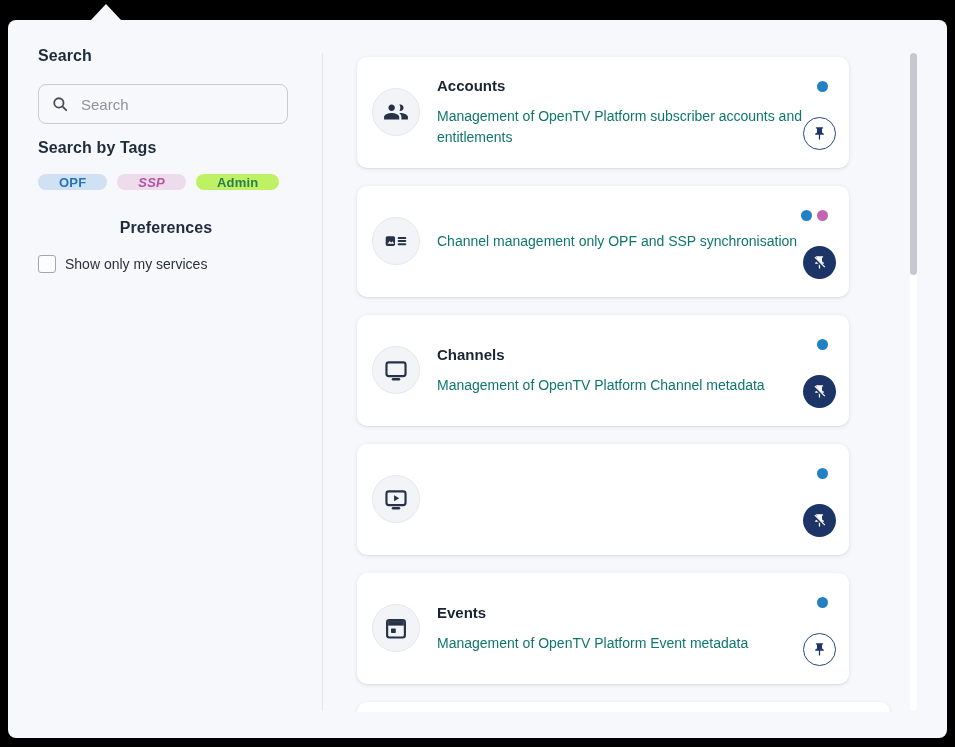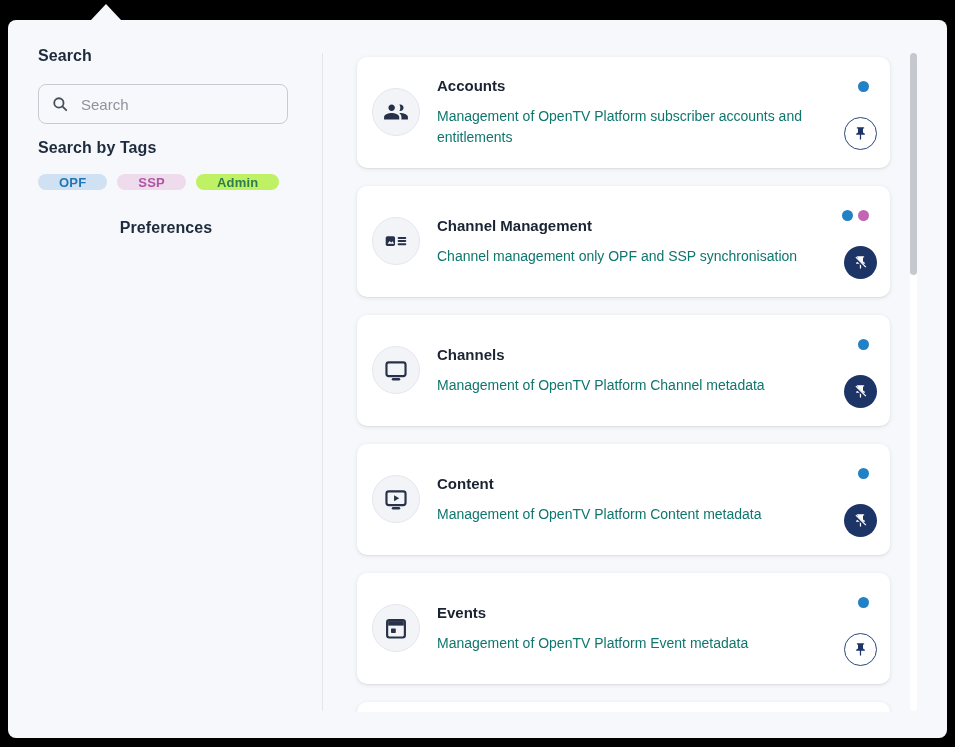--- a/index.html
+++ b/index.html
@@ -52,21 +52,21 @@
   .checkbox{
     width:16px;height:16px;border:1.5px solid #a2a7b0;border-radius:3px;background:#fcfdfe;
     flex:none;cursor:pointer;
   }
   .checkbox-label{font-size:14px;color:#2a313c;}
   
   .main{
     position:absolute;left:315px;top:0;width:624px;height:692px;overflow:hidden;
   }
   .card{
-    position:relative;margin:0 0 18px 34px;width:533px;height:111px;background:#fff;
+    position:relative;margin:0 0 18px 34px;width:492px;height:111px;background:#fff;
     border-radius:10px;box-shadow:0 1px 4px rgba(20,30,50,.10),0 1px 1px rgba(20,30,50,.05);
     box-sizing:border-box;
   }
   .cards-wrap{padding-top:37px;}
   .card-partial{
     margin-left:34px;width:533px;height:111px;background:#fff;border-radius:10px;
     box-shadow:0 1px 4px rgba(20,30,50,.10);
   }
   .icon-circle{
     position:absolute;left:15px;top:31px;width:48px;height:48px;border-radius:50%;
@@ -110,26 +110,30 @@
         <circle cx="10.5" cy="10.5" r="6.2"></circle>
         <line x1="15.2" y1="15.2" x2="20.3" y2="20.3" stroke-linecap="round"></line>
       </svg>
       <input type="text" placeholder="Search" style="">
     </div>
 
     <h3 class="section-heading tags-heading">Search by Tags</h3>
 
     <div class="tags-row">
         <span class="tag-pill" style="background: rgb(207, 225, 242); color: rgb(35, 118, 181);">OPF</span>
-        <span class="tag-pill" style="background: rgb(238, 219, 235); color: rgb(176, 84, 164);">SSP</span>
+        <span class="tag-pill" style="background: rgb(238, 219, 235); color: rgb(176, 84, 164); font-style: italic;">SSP</span>
         <span class="tag-pill" style="background: #bef264; color: rgb(44, 124, 80);">Admin</span>
       </div>
 
     <h3 class="section-heading prefs-heading">Preferences</h3>
 
+    <div class="checkbox-row">
+      <span class="checkbox"></span>
+      <span class="checkbox-label">Show only my services</span>
+    </div>
   </div>
 
   <div class="v-divider"></div>
 
   <div class="main">
     <div class="cards-wrap" id="cards-wrap">
         <div class="card">
     <div class="icon-circle">
             <svg width="26" height="26" viewBox="0 0 24 24" fill="#273248">
               <path d="M16 11c1.66 0 2.99-1.34 2.99-3S17.66 5 16 5c-.32 0-.63.05-.91.14.57.81.9 1.79.9 2.86s-.34 2.04-.9 2.86c.28.09.59.14.91.14zm-8 0c1.66 0 2.99-1.34 2.99-3S9.66 5 8 5C6.34 5 5 6.34 5 8s1.34 3 3 3zm0 2c-2.33 0-7 1.17-7 3.5V19h14v-2.5c0-2.33-4.67-3.5-7-3.5zm8 0c-.29 0-.62.02-.97.05 1.16.84 1.97 1.97 1.97 3.45V19h6v-2.5c0-2.33-4.67-3.5-7-3.5z"></path>
@@ -152,21 +156,20 @@
     <div class="icon-circle">
             <svg width="26" height="26" viewBox="0 0 24 24">
               <rect x="2.5" y="7.5" width="8.6" height="9" rx="1.6" fill="#273248"></rect>
               <path d="M4.2 14.6l2-2.6 1.4 1.5 1.1-1.2 1.6 2.3z" fill="#fff"></path>
               <rect x="13.5" y="8.2" width="8" height="1.9" rx=".95" fill="#273248"></rect>
               <rect x="13.5" y="11.1" width="8" height="1.9" rx=".95" fill="#273248"></rect>
               <rect x="13.5" y="14" width="8" height="1.9" rx=".95" fill="#273248"></rect>
             </svg>
           </div>
     <div class="card-text">
-      <div class="card-title">Channel Management</div>
       <div class="card-desc">Channel management only OPF and SSP synchronisation</div>
     </div>
     <div class="dots">
             <span class="dot" style="background: rgb(33, 129, 195);"></span>
             <span class="dot" style="background: rgb(196, 101, 179);"></span>
           </div>
     <button class="pin-btn pinned">
             <svg width="15" height="15" viewBox="0 0 24 24">
               <path fill="#fff" d="M16 9V4h1c.55 0 1-.45 1-1s-.45-1-1-1H7c-.55 0-1 .45-1 1s.45 1 1 1h1v5c0 1.66-1.34 3-3 3v2h5.97v7l1 1 1-1v-7H19v-2c-1.66 0-3-1.34-3-3z"></path>
               <line x1="3.6" y1="4.4" x2="19.6" y2="20.4" stroke="#1d3466" stroke-width="4"></line>
@@ -197,24 +200,20 @@
           </button>
   </div>
         <div class="card">
     <div class="icon-circle">
             <svg width="26" height="26" viewBox="0 0 24 24" fill="none" stroke="#273248" stroke-width="2">
               <rect x="3.2" y="5" width="17.6" height="12.6" rx="2.2"></rect>
               <path d="M10.2 8.6v5.4l4.8-2.7z" fill="#273248" stroke="none"></path>
               <path d="M9.3 20.6h5.4" stroke-linecap="round" stroke-width="2.4"></path>
             </svg>
           </div>
-    <div class="card-text">
-      <div class="card-title">Content</div>
-      <div class="card-desc">Management of OpenTV Platform Content metadata</div>
-    </div>
     <div class="dots">
             <span class="dot" style="background: rgb(33, 129, 195);"></span>
           </div>
     <button class="pin-btn pinned">
             <svg width="15" height="15" viewBox="0 0 24 24">
               <path fill="#fff" d="M16 9V4h1c.55 0 1-.45 1-1s-.45-1-1-1H7c-.55 0-1 .45-1 1s.45 1 1 1h1v5c0 1.66-1.34 3-3 3v2h5.97v7l1 1 1-1v-7H19v-2c-1.66 0-3-1.34-3-3z"></path>
               <line x1="3.6" y1="4.4" x2="19.6" y2="20.4" stroke="#1d3466" stroke-width="4"></line>
               <line x1="4.6" y1="3.4" x2="20.6" y2="19.4" stroke="#fff" stroke-width="2"></line>
             </svg>
           </button>

